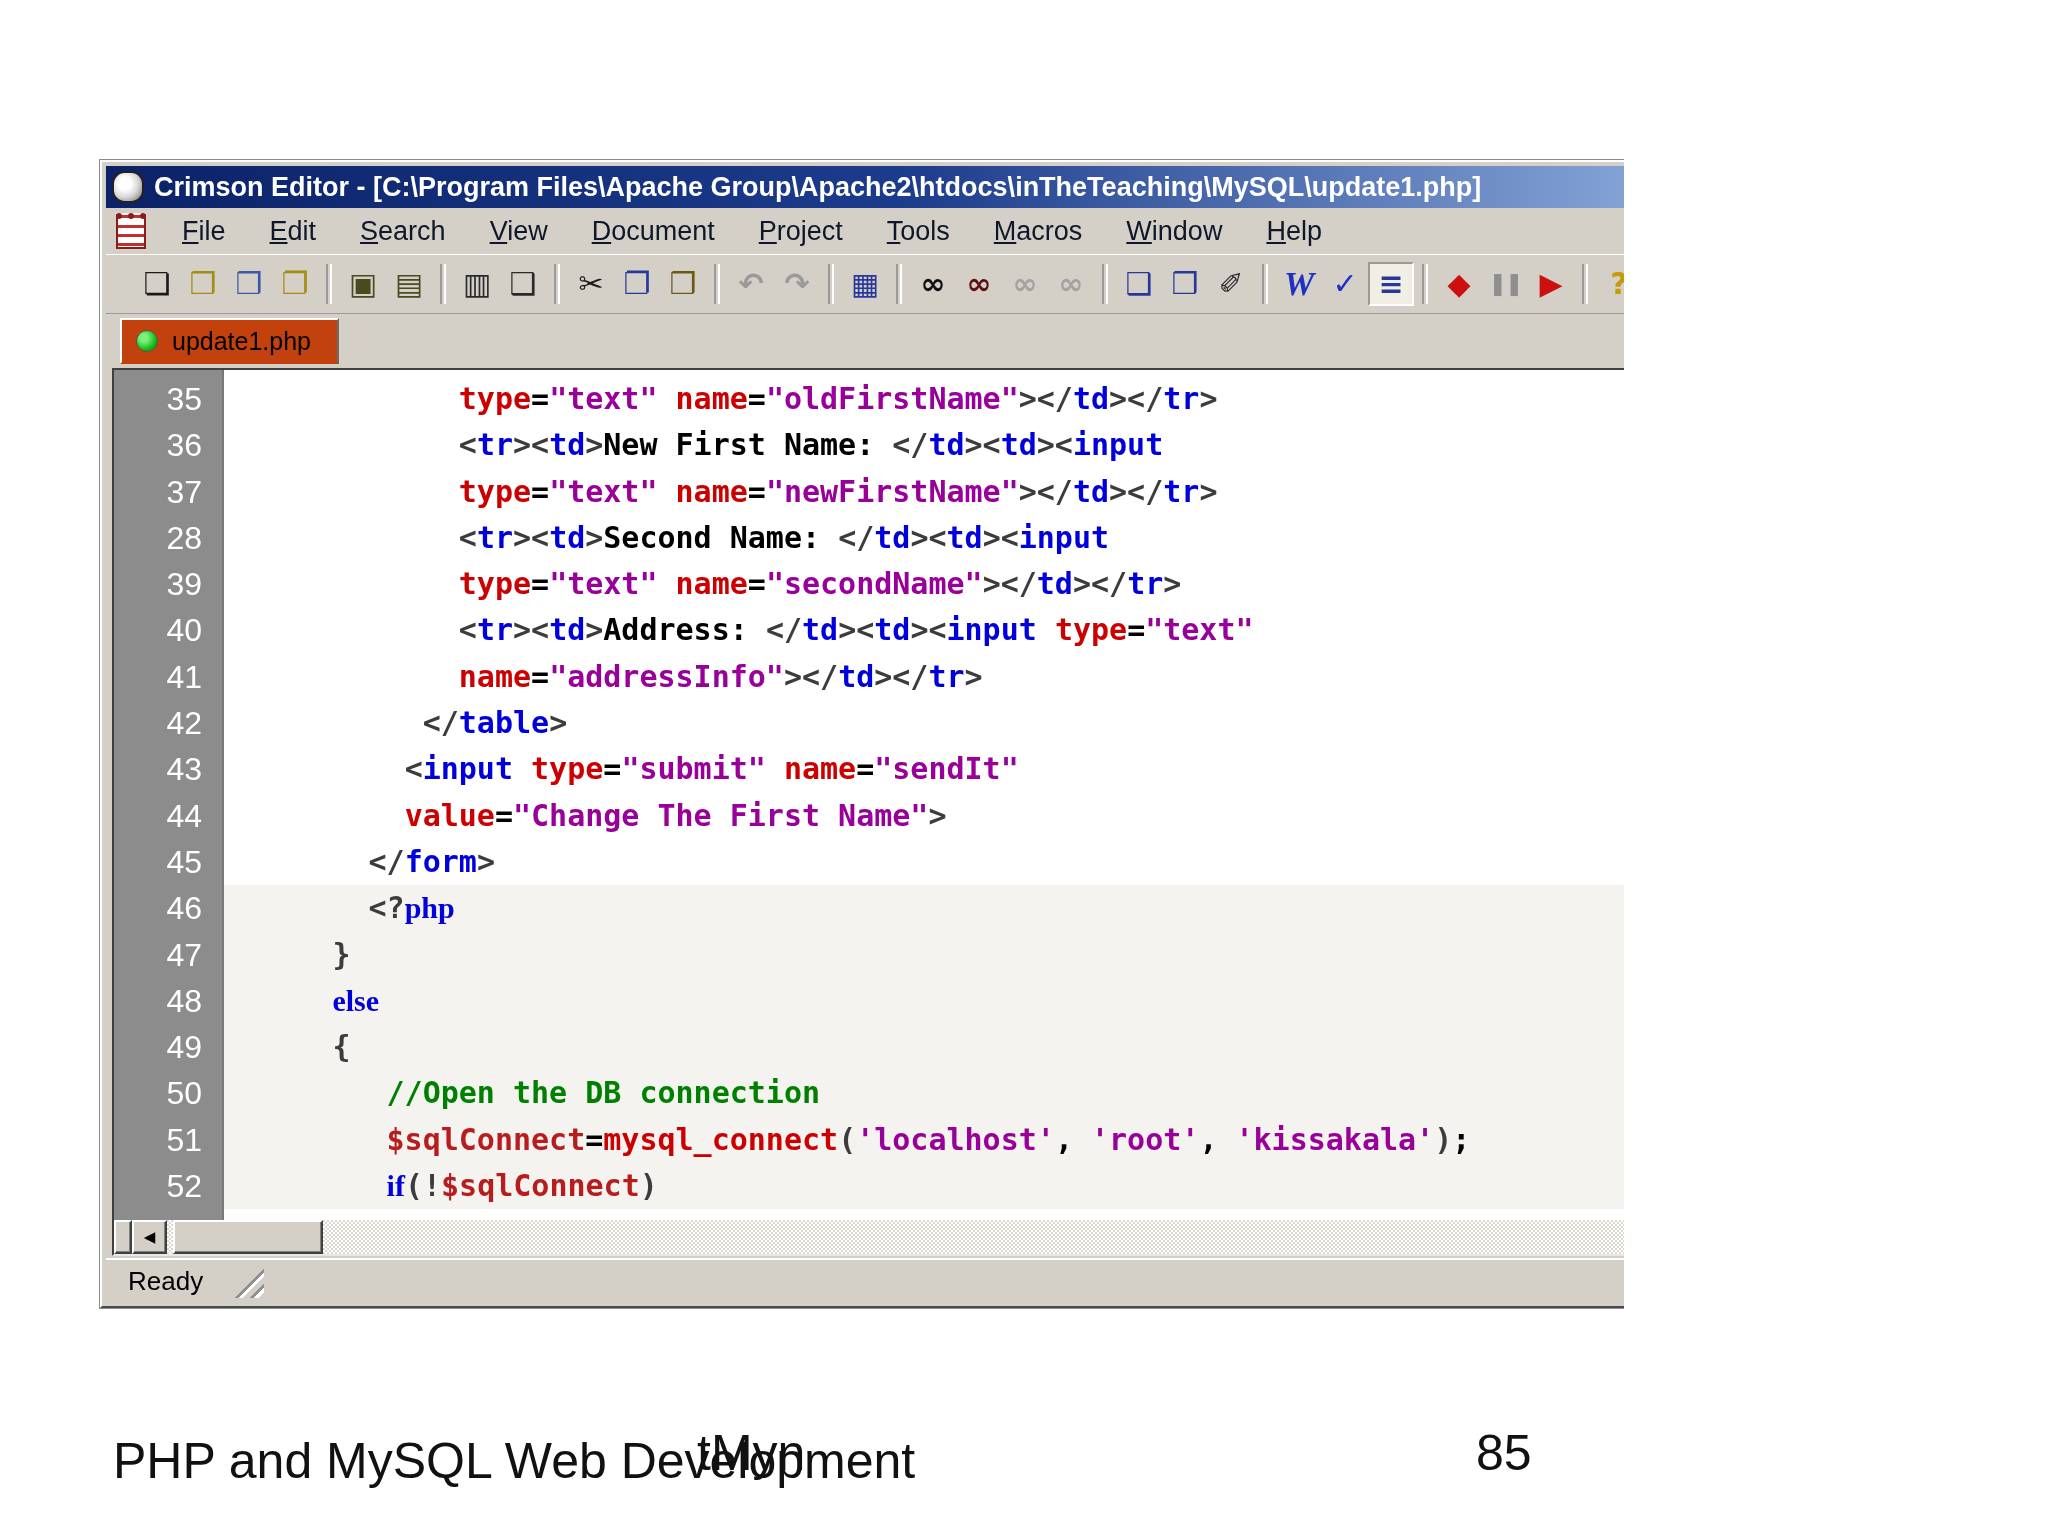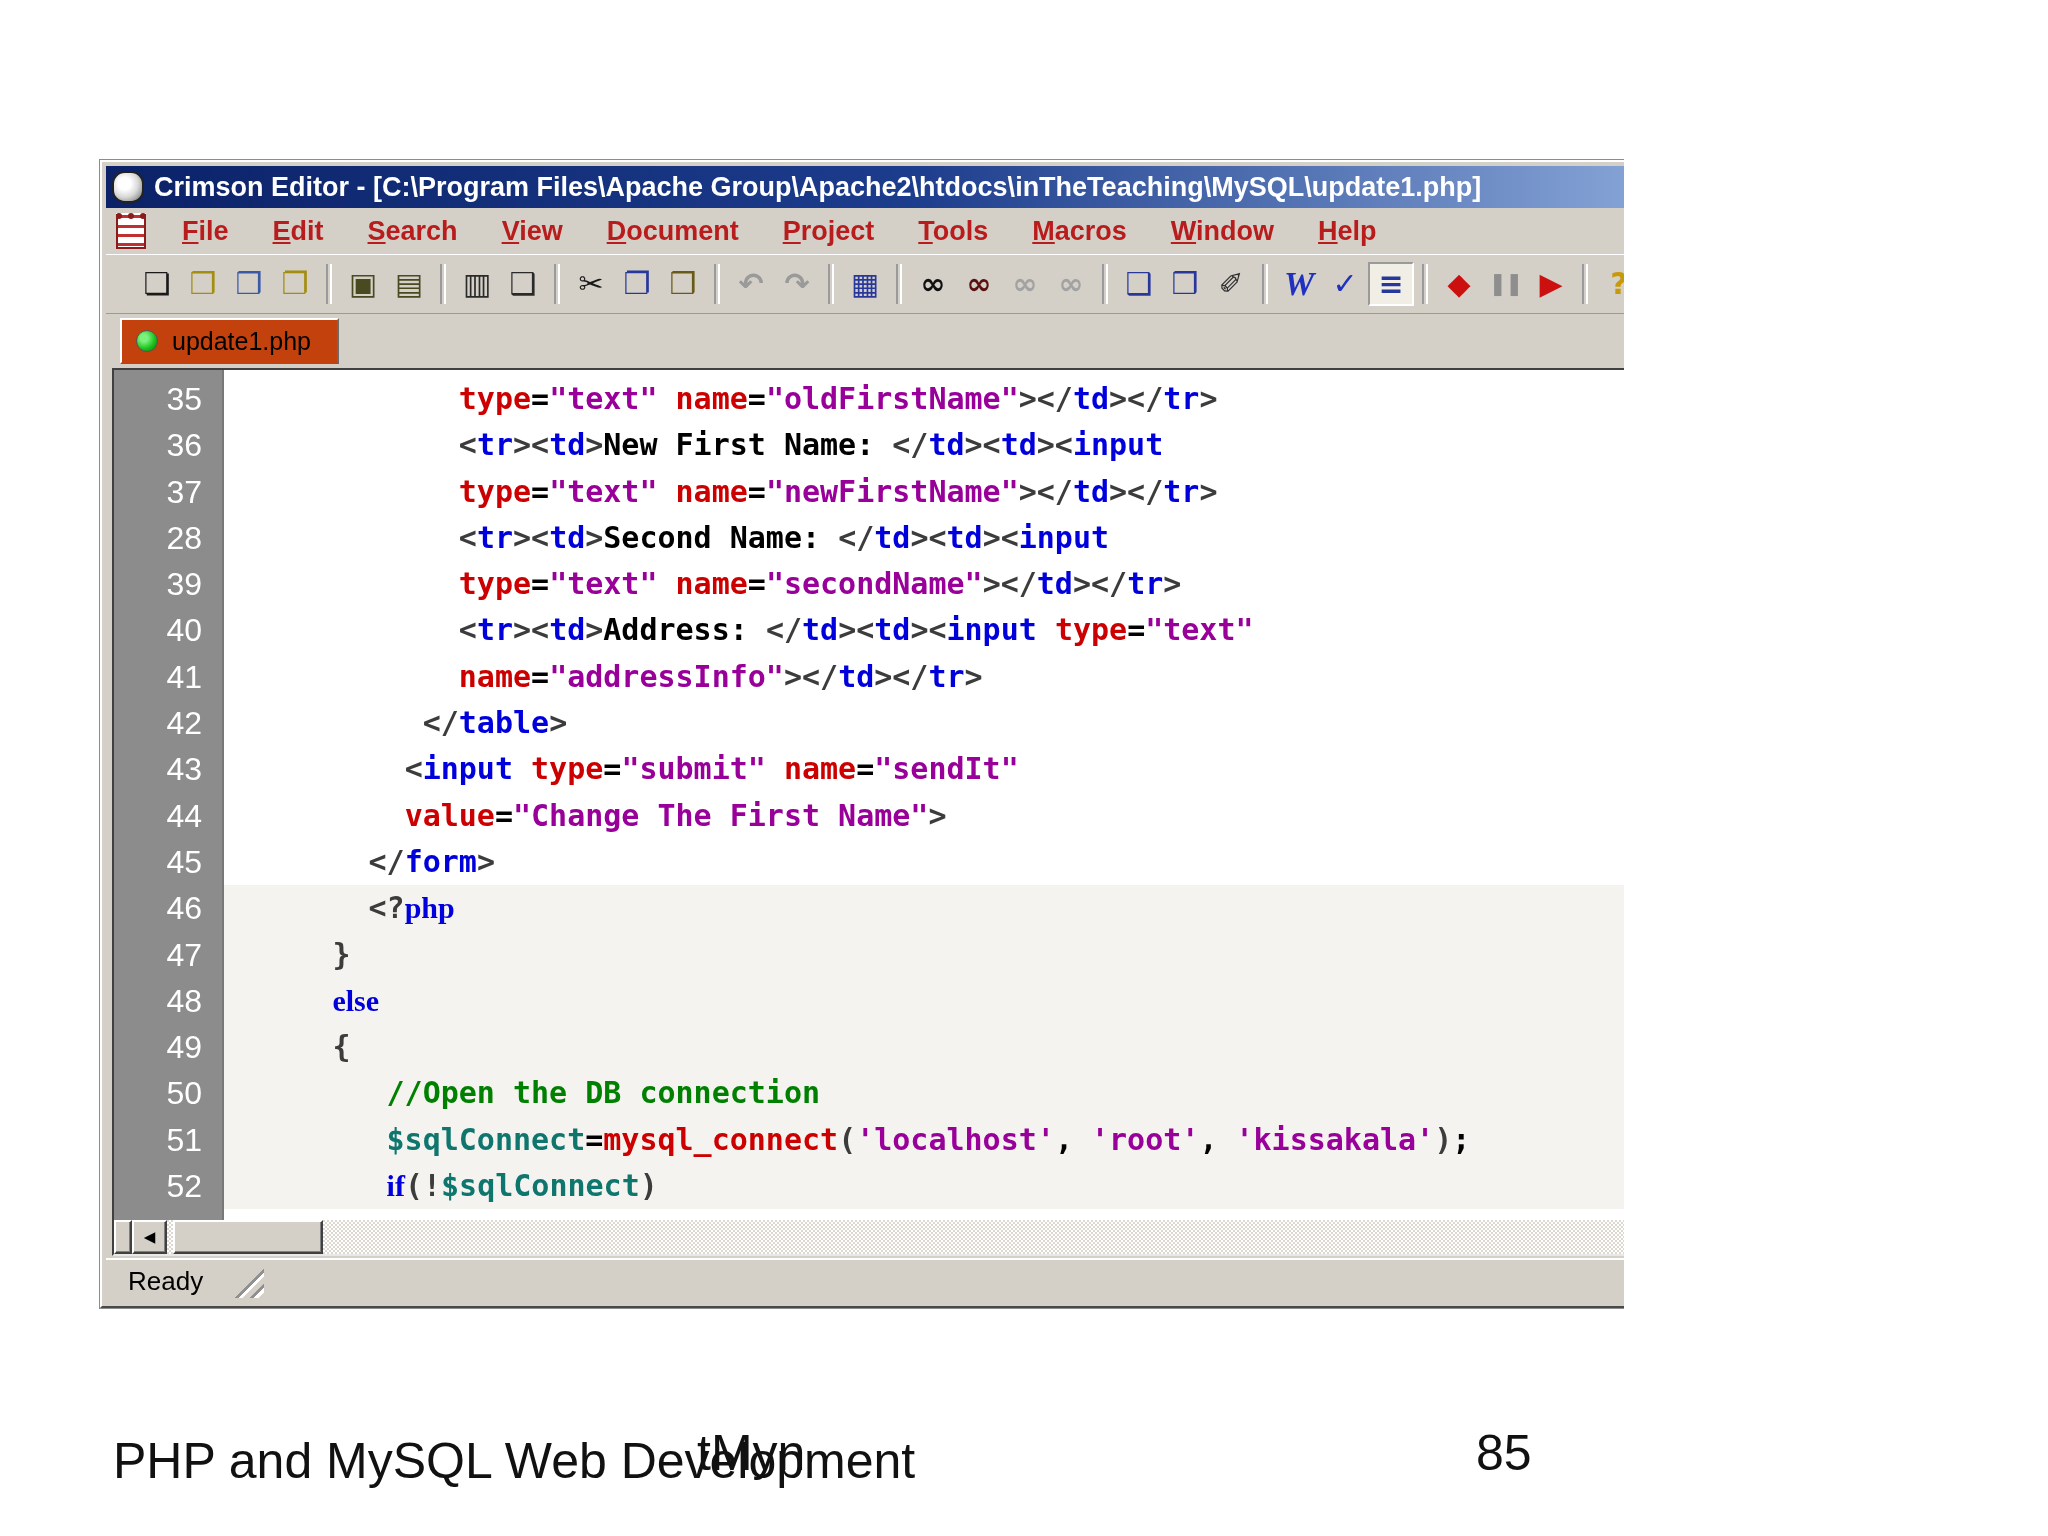--- a/index.html
+++ b/index.html
@@ -24,21 +24,21 @@
         font-size:22px;font-weight:bold;color:#000;line-height:1;}
   .wbtn.min span{transform:translateY(6px);}
 
   .menubar{position:absolute;left:4px;top:46px;right:4px;height:46px;
            display:flex;align-items:center;background:#d4d0c8;}
   .doc-icon{width:30px;height:36px;margin:0 14px 0 10px;background:#ffffff;
             border:2px solid #8c1c1c;box-sizing:border-box;
             background-image:repeating-linear-gradient(180deg,transparent 0 6px,#c03030 6px 9px);
             border-top:6px dotted #8c1c1c;flex:0 0 auto;}
   .menu-items{display:flex;align-items:center;flex:1 1 auto;}
-  .menu-item{font-size:27px;color:#b91c1c;padding:4px 22px;cursor:default;font-weight:bold;}
+  .menu-item{font-size:27px;color:#0f172a;padding:4px 22px;cursor:default;}
   .menu-item::first-letter{text-decoration:underline;}
   .mdibtns{display:flex;gap:4px;margin-right:2px;}
   .mdibtn{width:36px;height:30px;background:#d4d0c8;border:2px solid;
           border-color:#ffffff #404040 #404040 #ffffff;box-shadow:inset -1px -1px 0 #808080;
           display:flex;align-items:center;justify-content:center;font-size:19px;font-weight:bold;}
   .mdibtn.min span{transform:translateY(5px);}
 
   .toolbar{position:absolute;left:4px;top:92px;right:4px;height:60px;
            border-top:1px solid #ffffff;border-bottom:1px solid #9a9a9a;
            display:flex;align-items:center;padding-left:28px;box-sizing:border-box;}
@@ -68,21 +68,21 @@
   .gutter{grid-column:1;grid-row:1;background:#8c8c8c;border-right:2px solid #787878;
           box-sizing:border-box;padding-top:6px;overflow:hidden;}
   .lnum{height:46.3px;line-height:46.3px;color:#ffffff;font-size:32px;
         text-align:right;padding-right:20px;font-family:"Liberation Sans",sans-serif;}
   .codecol{grid-column:2;grid-row:1;background:#ffffff;padding-top:6px;overflow:hidden;
            font-family:"DejaVu Sans Mono",monospace;font-size:30px;font-weight:bold;}
   .cline{height:46.3px;line-height:46.3px;white-space:pre;}
   .cline.shade{background:#f4f3ef;}
   .tk-attr{color:#cc0000;} .tk-str{color:#990099;} .tk-tag{color:#0000dd;}
   .tk-punc{color:#3c3c3c;} .tk-txt{color:#000000;} .tk-cmt{color:#008000;}
-  .tk-kw{color:#0000dd;font-family:Liberation Serif, serif;} .tk-var{color:#0f766e;} .tk-fn{color:#cc0000;}
+  .tk-kw{color:#0000dd;font-family:Liberation Serif, serif;} .tk-var{color:#b91c1c;} .tk-fn{color:#cc0000;}
 
   .checker{background-color:#dcd8d0;
            background-image:linear-gradient(45deg,#fff 25%,transparent 25%,transparent 75%,#fff 75%),
                             linear-gradient(45deg,#fff 25%,transparent 25%,transparent 75%,#fff 75%);
            background-size:4px 4px;background-position:0 0,2px 2px;}
   .sbtn{background:#d4d0c8;border:2px solid;border-color:#ffffff #404040 #404040 #ffffff;
         box-shadow:inset -1px -1px 0 #808080;display:flex;align-items:center;justify-content:center;
         font-size:15px;color:#000;box-sizing:border-box;}
   .vscroll{grid-column:3;grid-row:1;position:relative;}
   .vsplit{position:absolute;top:0;left:0;right:0;height:14px;}

